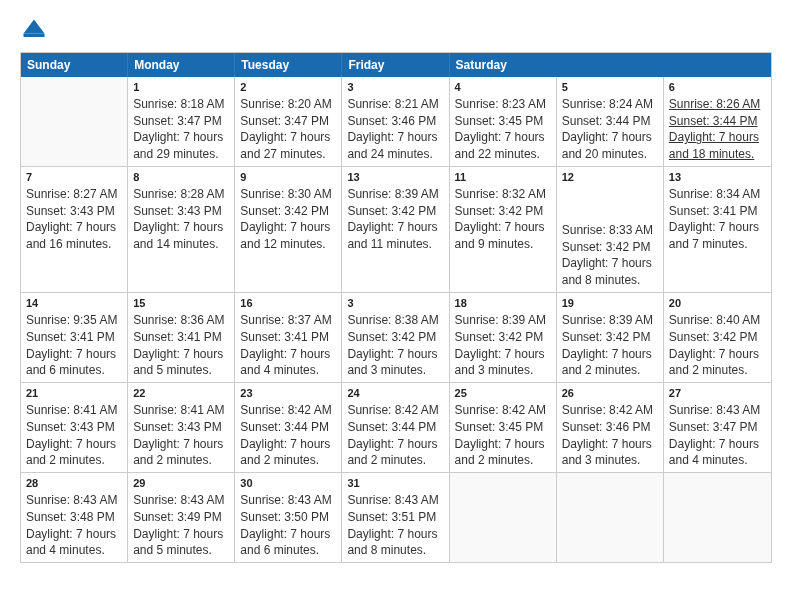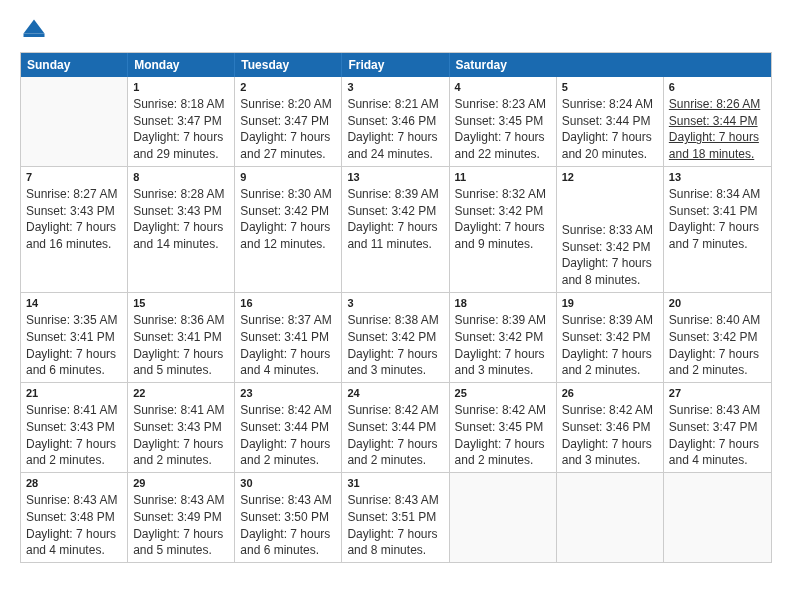--- a/index.html
+++ b/index.html
@@ -229,21 +229,21 @@
             <div class="day-num">13</div>
             <div class="day-info" style="white-space: pre-line;">Sunrise: 8:34 AM
 Sunset: 3:41 PM
 Daylight: 7 hours
 and 7 minutes.</div>
           </div>
         </div>
         <div class="cal-row">
           <div class="cal-cell">
             <div class="day-num">14</div>
-            <div class="day-info" style="white-space: pre-line;">Sunrise: 3:35 AM
+            <div class="day-info" style="white-space: pre-line;">Sunrise: 9:35 AM
 Sunset: 3:41 PM
 Daylight: 7 hours
 and 6 minutes.</div>
           </div>
           <div class="cal-cell">
             <div class="day-num">15</div>
             <div class="day-info" style="white-space: pre-line;">Sunrise: 8:36 AM
 Sunset: 3:41 PM
 Daylight: 7 hours
 and 5 minutes.</div>

